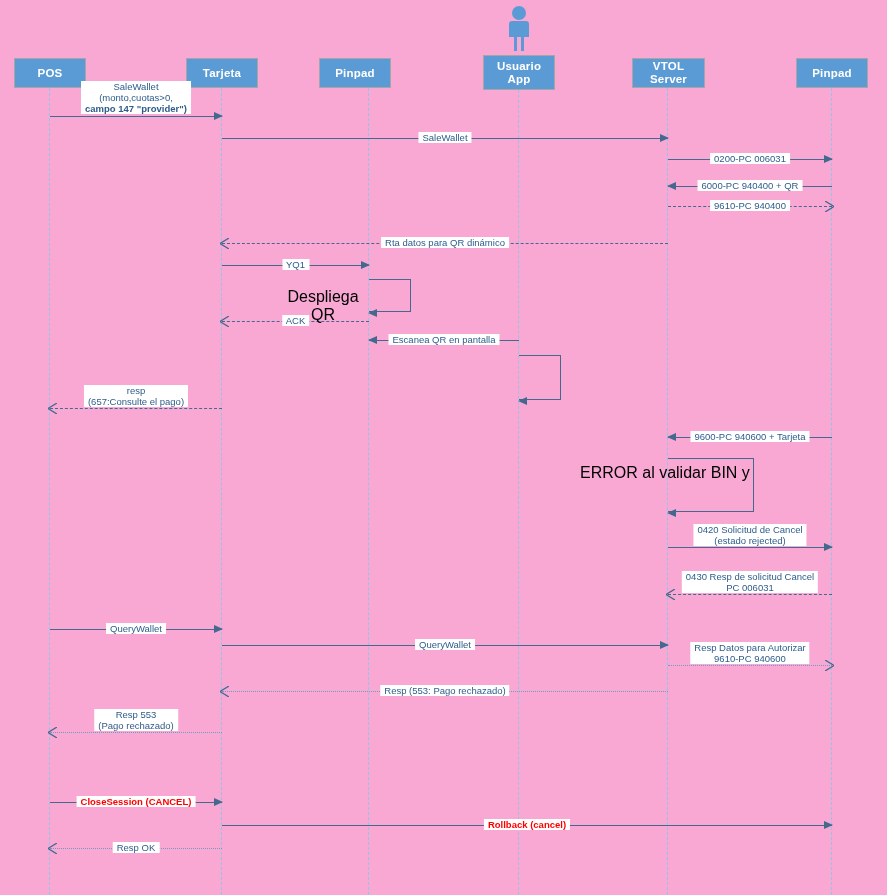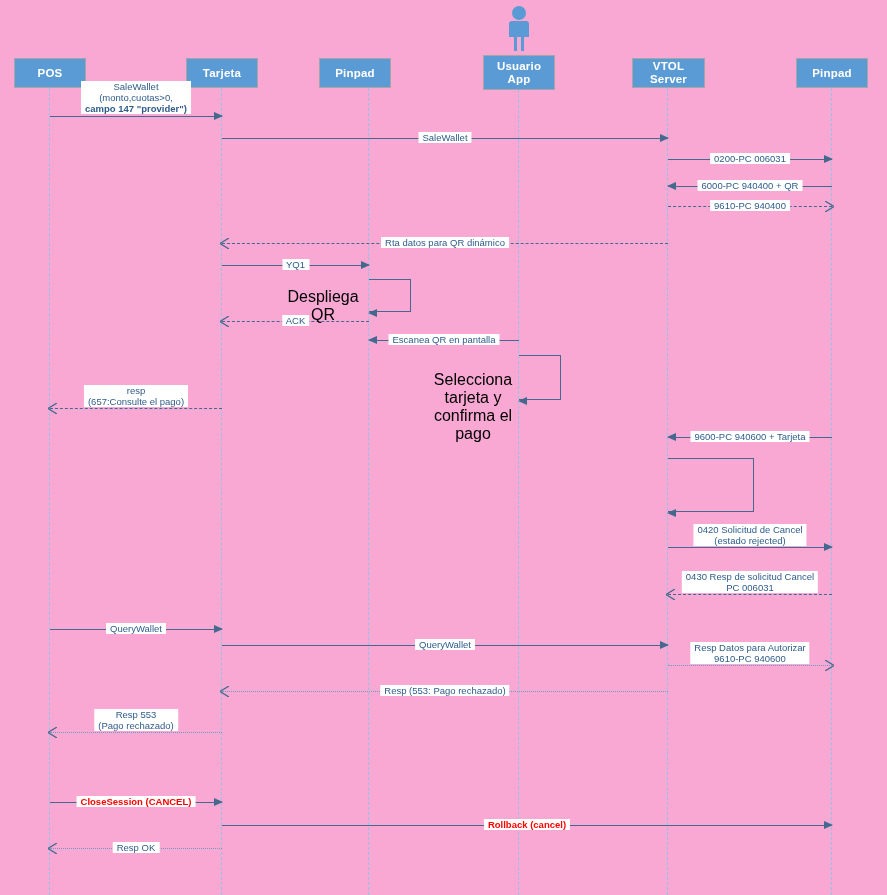--- a/index.html
+++ b/index.html
@@ -337,25 +337,22 @@
     </div>
     <div class="selfloop loop-label" style="position: absolute; top: 288px; left: 279px; width: 88px; text-align: center;">
       <div>Despliega QR</div>
     </div>
     <div class="selfloop" style="left: 519px; top: 355px; width: 42px; height: 45px;">
       <div class="top"></div>
       <div class="bottom"></div>
       <div class="side"></div>
       <span class="head left" style="bottom: -4.5px;"></span>
     </div>
-    <div class="selfloop loop-label" style="position: absolute; top: 371px; left: 429px; width: 88px; text-align: center;">
-      <div>Selecciona tarjeta y</div>
-      <div>confirma el pago</div>
-    </div>
     <div class="selfloop" style="left: 668px; top: 458px; width: 86px; height: 54px;">
       <div class="top"></div>
       <div class="bottom"></div>
       <div class="side"></div>
       <span class="head left" style="bottom: -4.5px;"></span>
     </div>
     <div class="selfloop loop-label red" style="position: absolute; top: 464px; left: 580px; width: 178px;">
+      <div>ERROR al validar BIN y</div>
     </div>
   </div>
 
 </body></html>

